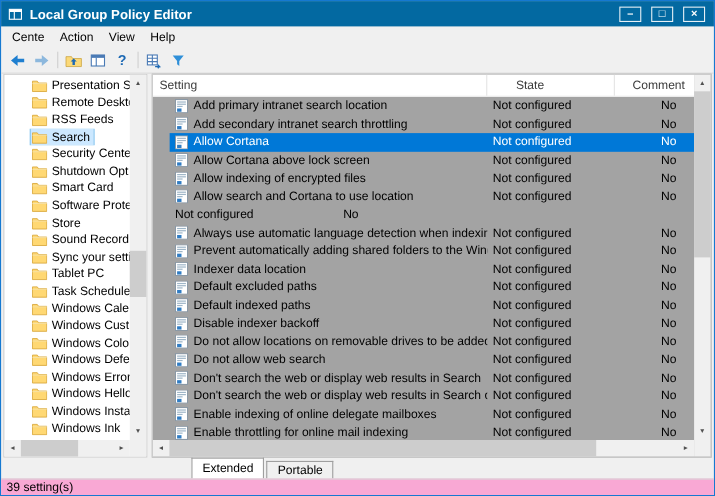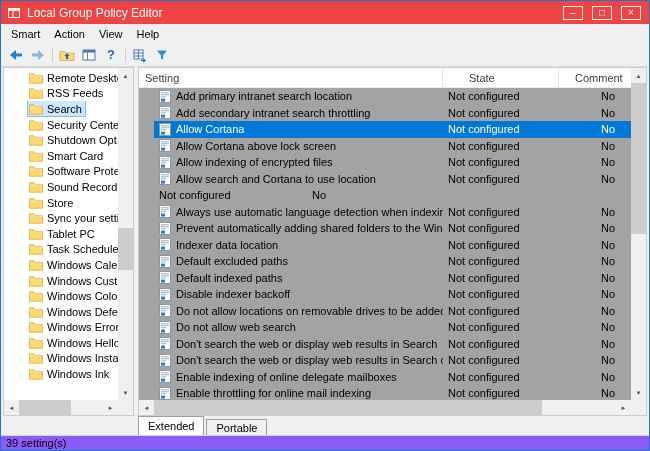--- a/index.html
+++ b/index.html
@@ -8,22 +8,22 @@
   .window{
     width:650px; height:451px;
     border:1px solid #1679d1;
     display:flex; flex-direction:column;
     background:#f0f0f0; font-size:11px; color:#000;
     overflow:hidden;
   }
 
   
   .titlebar{
-    height:23px; background:#ef4444; color:#fff;
-    display:flex; align-items:center; padding:0 8px 0 6px; flex:none;
+    height:23px; background:#0369a1; color:#fff;
+    display:flex; align-items:center; padding:0 8px 0 6px; flex:none;font-weight:bold;
   }
   .app-icon{ width:14px; height:14px; margin-right:6px; flex:none; }
   .titlebar .title{ flex:1; font-size:12px; white-space:nowrap; overflow:hidden; }
   .win-btn{
     width:20px; height:14px; margin-left:9px; flex:none;
     border:1px solid rgba(255,255,255,.9);
     display:flex; align-items:center; justify-content:center;
     font-size:10px; line-height:1; color:#fff; cursor:default;
   }
 
@@ -83,52 +83,52 @@
   
   .scroll-v{ width:15px; background:#f0f0f0; display:flex; flex-direction:column; }
   .scroll-h{ height:15px; background:#f0f0f0; display:flex; }
   .sb-btn{ flex:none; width:15px; height:15px; display:flex; align-items:center; justify-content:center;
            font-size:6px; color:#505050; }
   .sb-track{ flex:1; position:relative; }
   .sb-thumb-v{ position:absolute; left:0; right:0; background:#cdcdcd; }
   .sb-thumb-h{ position:absolute; top:0; bottom:0; background:#cdcdcd; }
 
   
-  .tabstrip{ height:19px; flex:none; display:flex; align-items:flex-end; padding-left:137px; }
+  .tabstrip{ height:19px; flex:none; display:flex; align-items:flex-end; padding-left:137px;margin-left:36px; }
   .tab{
     height:16px; padding:0 9px; margin-right:2px;
     display:flex; align-items:center;
     border:1px solid #9f9f9f; border-bottom:none; background:#f0f0f0;
   }
   .tab.active{ background:#fff; height:19px; }
 
   .statusbar{
     height:15px; flex:none; border-top:1px solid #d7d7d7;
-    display:flex; align-items:center; padding-left:5px; background:#8b5cf6;
+    display:flex; align-items:center; padding-left:5px; background:#f9a8d4;
   }
 </style>
 </head>
 <body>
 
 <div class="window">
 
   <div class="titlebar">
     <svg class="app-icon" viewBox="0 0 14 14">
       <rect x="1.5" y="2.5" width="11" height="9" fill="none" stroke="#ffffff"></rect>
       <rect x="1.5" y="2.5" width="11" height="2.4" fill="#ffffff"></rect>
       <line x1="6" y1="5" x2="6" y2="11.5" stroke="#ffffff"></line>
     </svg>
     <span class="title">Local Group Policy Editor</span>
     <div class="win-btn">–</div>
     <div class="win-btn">□</div>
     <div class="win-btn">×</div>
   </div>
 
   <div class="menubar">
-    <span class="menu-item">Smart</span>
+    <span class="menu-item">Cente</span>
     <span class="menu-item">Action</span>
     <span class="menu-item">View</span>
     <span class="menu-item">Help</span>
   </div>
 
   <div class="toolbar">
     <div class="tb-btn">
       <svg width="16" height="16" viewBox="0 0 16 16">
           <path d="M8 3 L2 8 L8 13 V9.6 H14 V6.4 H8 Z" fill="#1f7fd0"></path>
         </svg>
@@ -175,20 +175,29 @@
   <div class="content">
 
     <div class="tree-pane">
       <div class="tree-items">
           <div class="titem">
     <span class="tsel">
       <svg class="folder-svg" viewBox="0 0 14 12">
         <path d="M0.5 1.8 h4.4 l1.2 1.7 h7.4 v7.7 H0.5 Z" fill="#ffd873" stroke="#d9a93c" stroke-width="0.8"></path>
         <path d="M0.5 4 h13" stroke="#f6e3a8" stroke-width="0.8"></path>
       </svg>
+      <span class="tlabel">Presentation S</span>
+    </span>
+  </div>
+          <div class="titem">
+    <span class="tsel">
+      <svg class="folder-svg" viewBox="0 0 14 12">
+        <path d="M0.5 1.8 h4.4 l1.2 1.7 h7.4 v7.7 H0.5 Z" fill="#ffd873" stroke="#d9a93c" stroke-width="0.8"></path>
+        <path d="M0.5 4 h13" stroke="#f6e3a8" stroke-width="0.8"></path>
+      </svg>
       <span class="tlabel">Remote Deskto</span>
     </span>
   </div>
           <div class="titem">
     <span class="tsel">
       <svg class="folder-svg" viewBox="0 0 14 12">
         <path d="M0.5 1.8 h4.4 l1.2 1.7 h7.4 v7.7 H0.5 Z" fill="#ffd873" stroke="#d9a93c" stroke-width="0.8"></path>
         <path d="M0.5 4 h13" stroke="#f6e3a8" stroke-width="0.8"></path>
       </svg>
       <span class="tlabel">RSS Feeds</span>
@@ -238,30 +247,30 @@
       </svg>
       <span class="tlabel">Software Prote</span>
     </span>
   </div>
           <div class="titem">
     <span class="tsel">
       <svg class="folder-svg" viewBox="0 0 14 12">
         <path d="M0.5 1.8 h4.4 l1.2 1.7 h7.4 v7.7 H0.5 Z" fill="#ffd873" stroke="#d9a93c" stroke-width="0.8"></path>
         <path d="M0.5 4 h13" stroke="#f6e3a8" stroke-width="0.8"></path>
       </svg>
+      <span class="tlabel">Store</span>
+    </span>
+  </div>
+          <div class="titem">
+    <span class="tsel">
+      <svg class="folder-svg" viewBox="0 0 14 12">
+        <path d="M0.5 1.8 h4.4 l1.2 1.7 h7.4 v7.7 H0.5 Z" fill="#ffd873" stroke="#d9a93c" stroke-width="0.8"></path>
+        <path d="M0.5 4 h13" stroke="#f6e3a8" stroke-width="0.8"></path>
+      </svg>
       <span class="tlabel">Sound Record</span>
-    </span>
-  </div>
-          <div class="titem">
-    <span class="tsel">
-      <svg class="folder-svg" viewBox="0 0 14 12">
-        <path d="M0.5 1.8 h4.4 l1.2 1.7 h7.4 v7.7 H0.5 Z" fill="#ffd873" stroke="#d9a93c" stroke-width="0.8"></path>
-        <path d="M0.5 4 h13" stroke="#f6e3a8" stroke-width="0.8"></path>
-      </svg>
-      <span class="tlabel">Store</span>
     </span>
   </div>
           <div class="titem">
     <span class="tsel">
       <svg class="folder-svg" viewBox="0 0 14 12">
         <path d="M0.5 1.8 h4.4 l1.2 1.7 h7.4 v7.7 H0.5 Z" fill="#ffd873" stroke="#d9a93c" stroke-width="0.8"></path>
         <path d="M0.5 4 h13" stroke="#f6e3a8" stroke-width="0.8"></path>
       </svg>
       <span class="tlabel">Sync your setti</span>
     </span>

